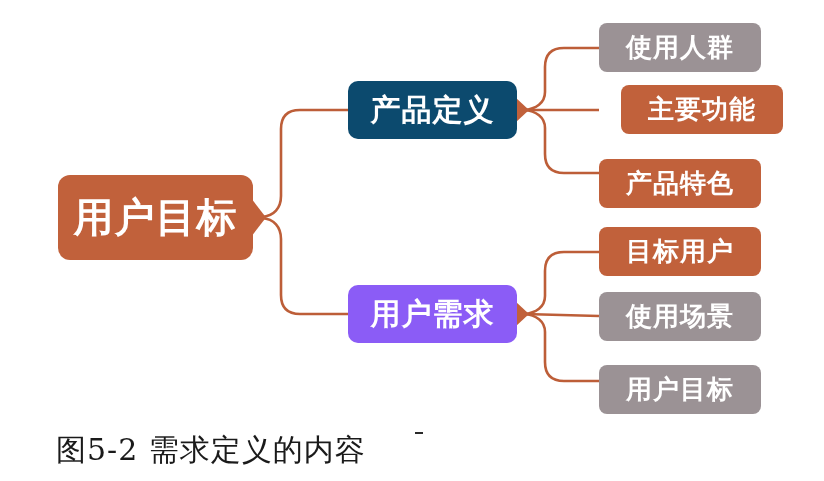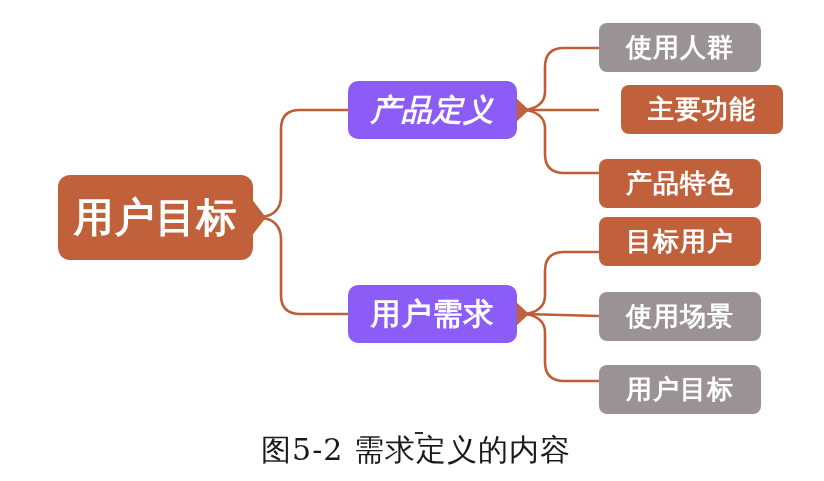--- a/index.html
+++ b/index.html
@@ -59,30 +59,29 @@
   .node-leaf {
     left: 599px;
     width: 162px;
     height: 49px;
     border-radius: 8px;
     font-size: 26px;
   }
   .node-leaf-00 { top: 23px; }
   .node-leaf-01 { top: 85px; }
   .node-leaf-02 { top: 159px; font-family: Liberation Mono, monospace; }
-  .node-leaf-10 { top: 217px; }
+  .node-leaf-10 { top: 227px; }
   .node-leaf-11 { top: 292px; }
   .node-leaf-12 { top: 357px; }
   .caption {
     position: absolute;
     left: 0;
     right: 16px;
     top: 430px;
-    padding-left: 24px;
-    text-align: center;
+    padding-left: 56px;
     font-family: "DejaVu Serif", "Liberation Serif", serif;
     font-size: 30px;
     letter-spacing: 1px;
   }
   .scan-artifact {
     position: absolute;
     left: 415px;
     top: 432px;
     width: 8px;
     height: 2px;
@@ -103,21 +102,21 @@
     <path d="M 524 314 C 536 313 545 307 545 296 L 545 271 Q 545 252 564 252 L 599 252" style="stroke: rgb(189, 94, 56);"></path>
     <path d="M 524 314 L 599 316" style="stroke: rgb(189, 94, 56);"></path>
     <path d="M 524 314 C 536 315 545 321 545 332 L 545 362 Q 545 381 564 381 L 599 381" style="stroke: rgb(189, 94, 56);"></path>
     <polygon points="251,198 266,217.5 251,237" style="fill: rgb(193, 97, 59);"></polygon>
     <polygon points="515,97 529,110 515,123" style="fill: rgb(193, 97, 59);"></polygon>
     <polygon points="515,301 529,314 515,327" style="fill: rgb(193, 97, 59);"></polygon>
   </svg>
 
   <div class="node node-root" style="background-color: rgb(193, 97, 59);">用户目标</div>
 
-  <div class="node node-branch node-branch-0" style="background-color: #8b5cf6; font-style: italic;">产品定义</div>
+  <div class="node node-branch node-branch-0" style="background-color: #0c4a6e;">产品定义</div>
 
   <div class="node node-branch node-branch-1" style="background-color: #8b5cf6;">用户需求</div>
 
   <div class="node node-leaf node-leaf-00" style="background-color: rgb(155, 146, 149);">使用人群</div>
 
   <div class="node node-leaf node-leaf-01" style="background-color: rgb(193, 97, 59); margin-left: 22px;">主要功能</div>
 
   <div class="node node-leaf node-leaf-02" style="background-color: rgb(193, 97, 59);">产品特色</div>
 
   <div class="node node-leaf node-leaf-10" style="background-color: rgb(193, 97, 59);">目标用户</div>

